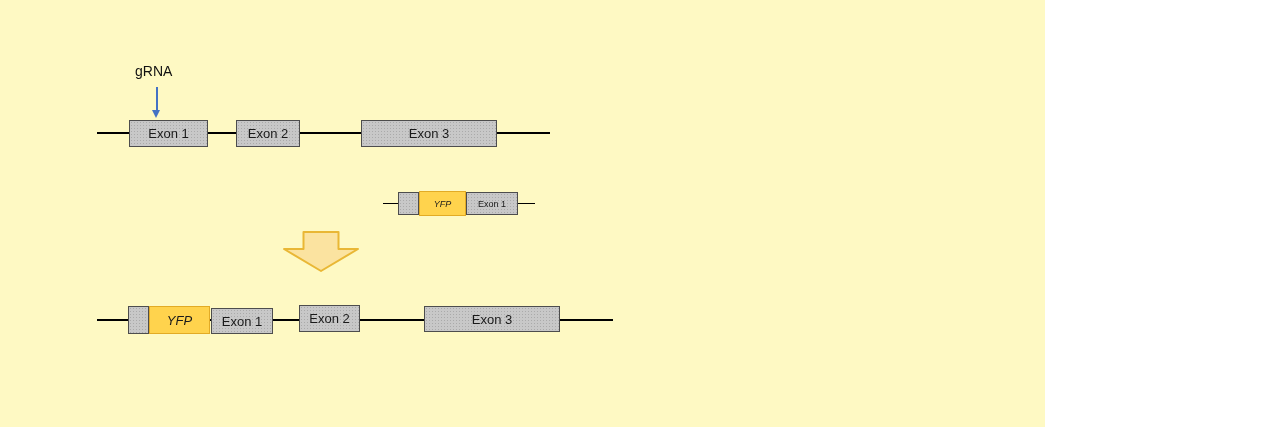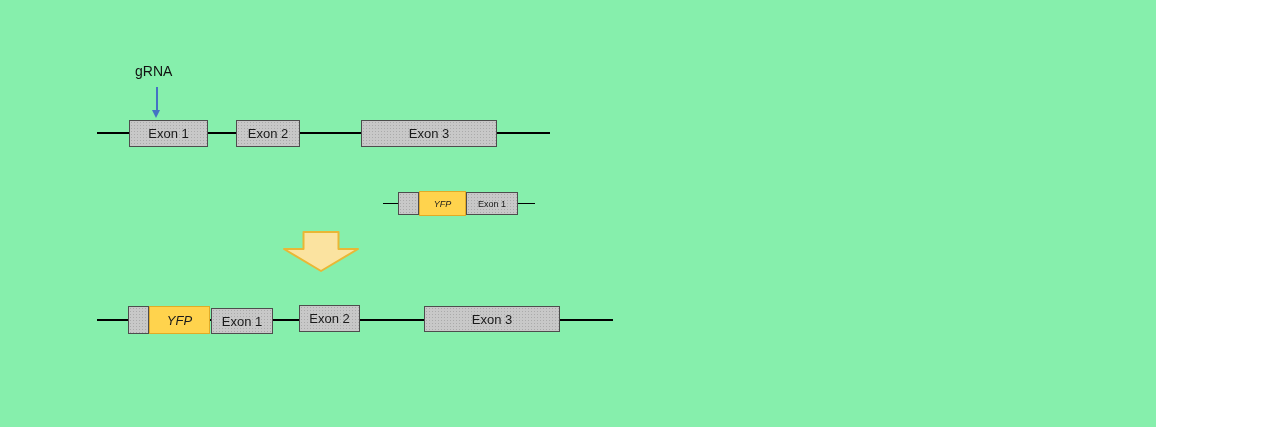--- a/index.html
+++ b/index.html
@@ -2,23 +2,23 @@
 <html style="--exon-fill: #c8c8c8; --exon-border: #4d4d4d; --yfp-fill: #ffd34d; --yfp-border: #e2ab25; --dna-line: #000000; --grna-arrow: #4472c4; --big-arrow-fill: #fbe3a0; --big-arrow-border: #e9b735;"><head>
 <meta charset="utf-8">
 <style>
   html, body { margin: 0; padding: 0; }
   body {
     font-family: "Liberation Sans", sans-serif;
     background: #ffffff;
   }
   .canvas {
     position: relative;
-    width: 1156px;
+    width: 1045px;
     height: 427px;
-    background: #86efac;
+    background: #fef9c3;
     overflow: hidden;
   }
   .hline {
     position: absolute;
     height: 1.6px;
     background: var(--dna-line, #000);
     z-index: 1;
   }
   .box {
     position: absolute;

